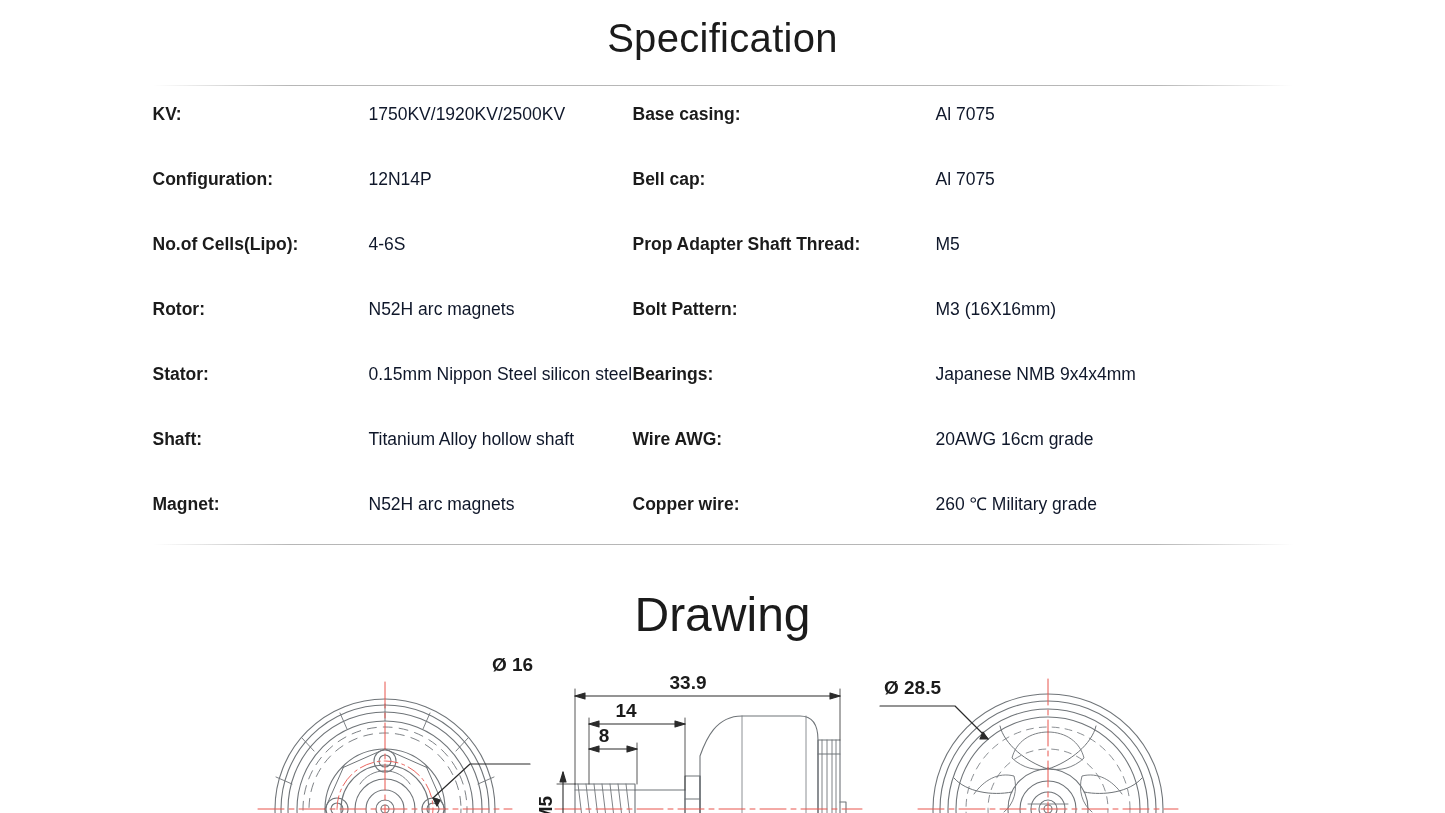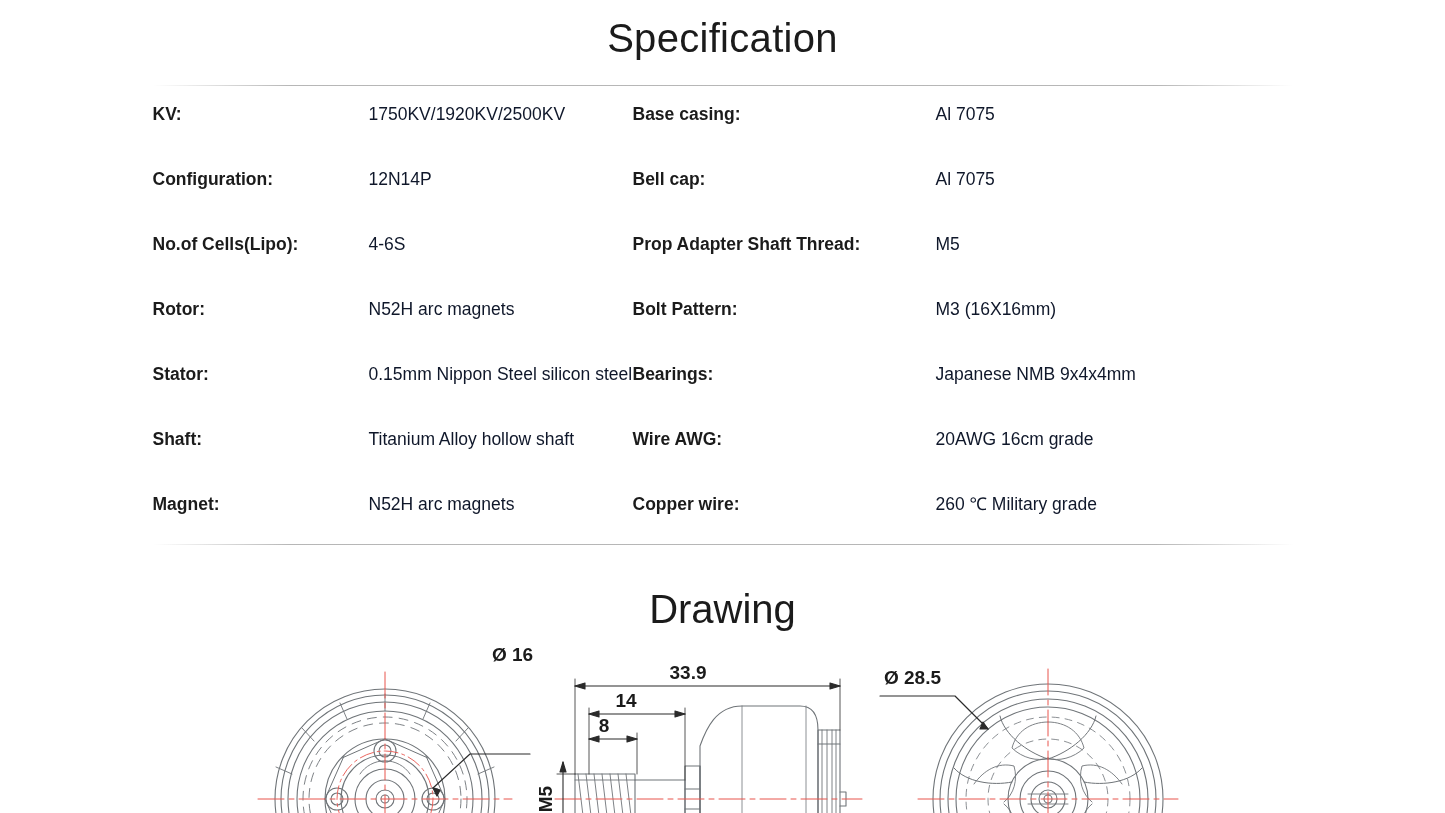--- a/index.html
+++ b/index.html
@@ -71,21 +71,21 @@
     font-size: 17.5px;
     font-weight: 400;
     color: #0f172a;
     line-height: 24px;
     white-space: nowrap;
   }
 
   
   .drawing-title {
     text-align: center;
-    font-size: 40px;
+    font-size: 48px;
     font-weight: 400;
     color: #1b1b1b;
     margin-top: 42px;
   }
 
   .drawing-area {
     position: relative;
     width: 1296px;
     height: 330px;
     margin-top: 2px;

